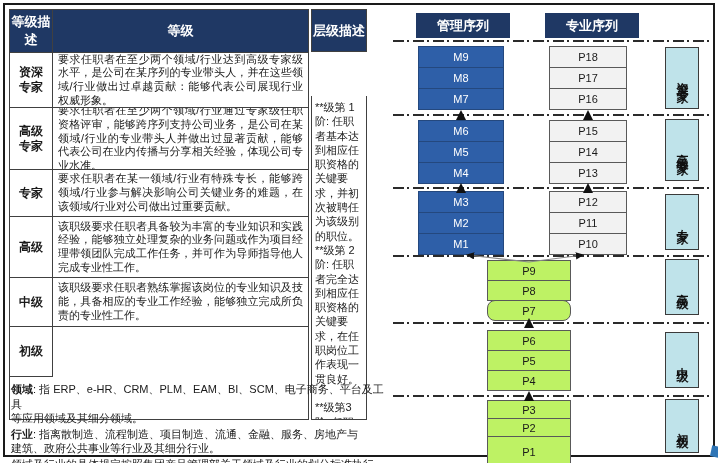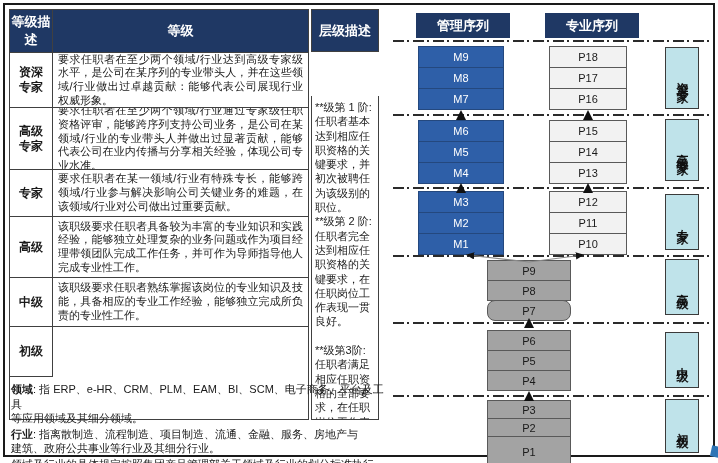--- a/index.html
+++ b/index.html
@@ -20,21 +20,21 @@
     border:1px solid #404040; box-sizing:border-box;
   }
   .cell { border-right:1px solid #404040; border-bottom:1px solid #404040;
     box-sizing:border-box; display:flex; align-items:center; overflow:hidden; }
   .cell:nth-child(2n) { border-right:none; }
   .hdr { background:#1F3864; color:#fff; font-weight:700; font-size:13px;
     justify-content:center; text-align:center; }
   .lvl { font-weight:700; font-size:12px; justify-content:center; text-align:center;
     padding:0 4px; line-height:1.25; }
   .desc { font-size:11px; line-height:1.25; padding:2px 5px; text-align:justify; }
-  .tier-col { margin-left:2px; width:68px; display:flex; flex-direction:column; }
+  .tier-col { margin-left:2px; width:56px; display:flex; flex-direction:column; }
   .tier-hdr { height:43px; box-sizing:border-box; background:#1F3864; color:#fff;
     font-weight:700; font-size:13px; display:flex; align-items:center;
     justify-content:center; border:1px solid #404040; }
   .tier-body { height:324px; box-sizing:border-box; border:1px solid #404040;
     border-top:none; font-size:11px; line-height:1.3; padding:4px 3px;
     white-space:pre-line; overflow:hidden;margin-top:44px; }
 
   
   .footer { position:absolute; left:6px; top:377px; width:376px; font-size:11px;
     line-height:1.32; }
@@ -48,21 +48,21 @@
     color:#fff; font-weight:700; font-size:13px; display:flex; align-items:center;
     justify-content:center; box-sizing:border-box; }
   .dashline { position:absolute; left:2px; right:3px; height:2px;
     background:repeating-linear-gradient(to right,#2b2b2b 0 11px,transparent 11px 14px,#2b2b2b 14px 16px,transparent 16px 20px); }
   .box { position:absolute; box-sizing:border-box; font-size:11px; text-align:center;
     display:flex; align-items:center; justify-content:center; }
   .mbox { left:27px; width:86px; height:22px; background:#2E5FA8; color:#fff;
     border:1px solid #24487E; }
   .pbox { left:158px; width:78px; height:22px; background:#F2F2F2; color:#1a1a1a;
     border:1px solid #595959; }
-  .cbox { left:96px; width:84px; background:#a3a3a3; color:#1a1a1a;
+  .cbox { left:96px; width:84px; background:#bef264; color:#1a1a1a;
     border:1px solid #595959; }
   .vlabel { position:absolute; left:274px; width:34px; background:#BFE3EA;
     border:1px solid #3b3b3b; box-sizing:border-box; color:#111;
     writing-mode:vertical-rl; text-orientation:upright; letter-spacing:3px;
     font-weight:700; font-size:12px; display:flex; align-items:center;
     justify-content:center; }
   .arrows { position:absolute; left:0; top:0; pointer-events:none; }
   .bluemark { position:absolute; left:320px; top:441px; width:9px; height:11px;
     background:#2E75B6; transform:rotate(12deg); }
 </style>

